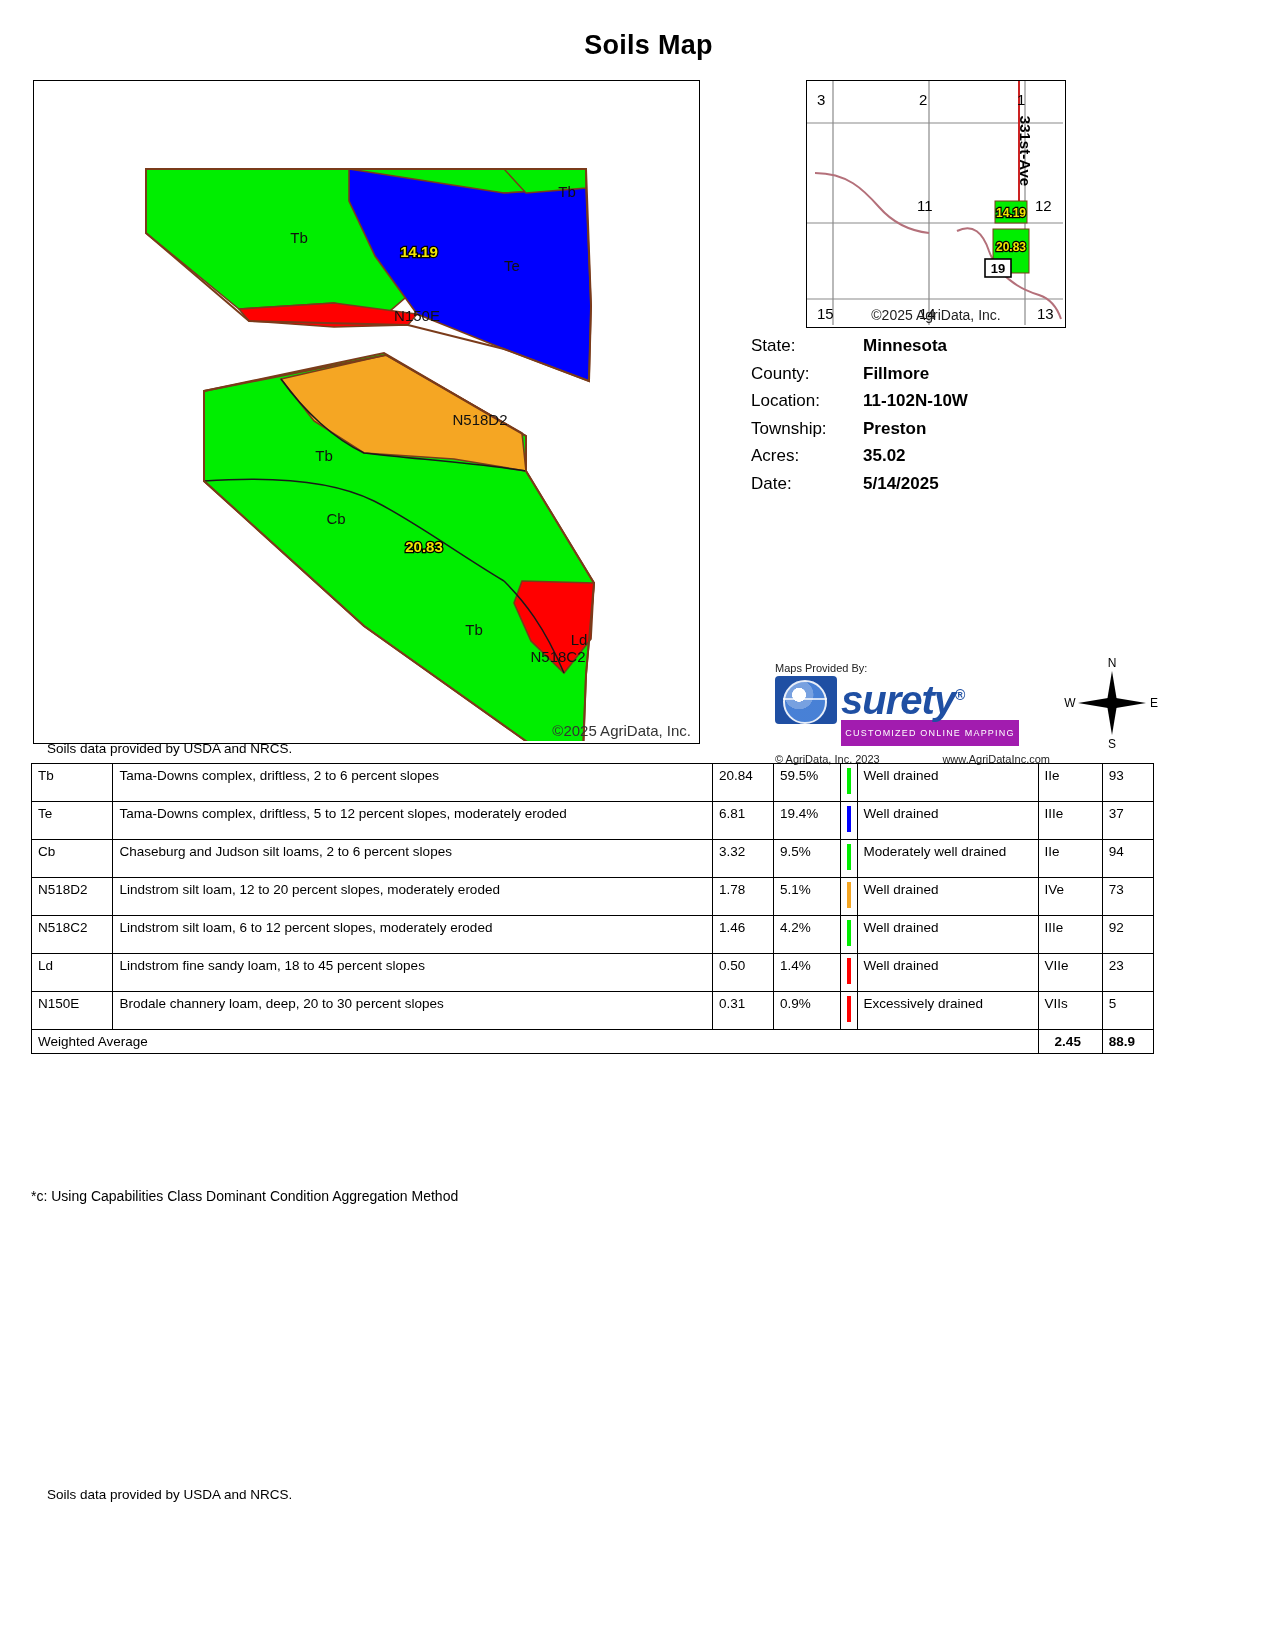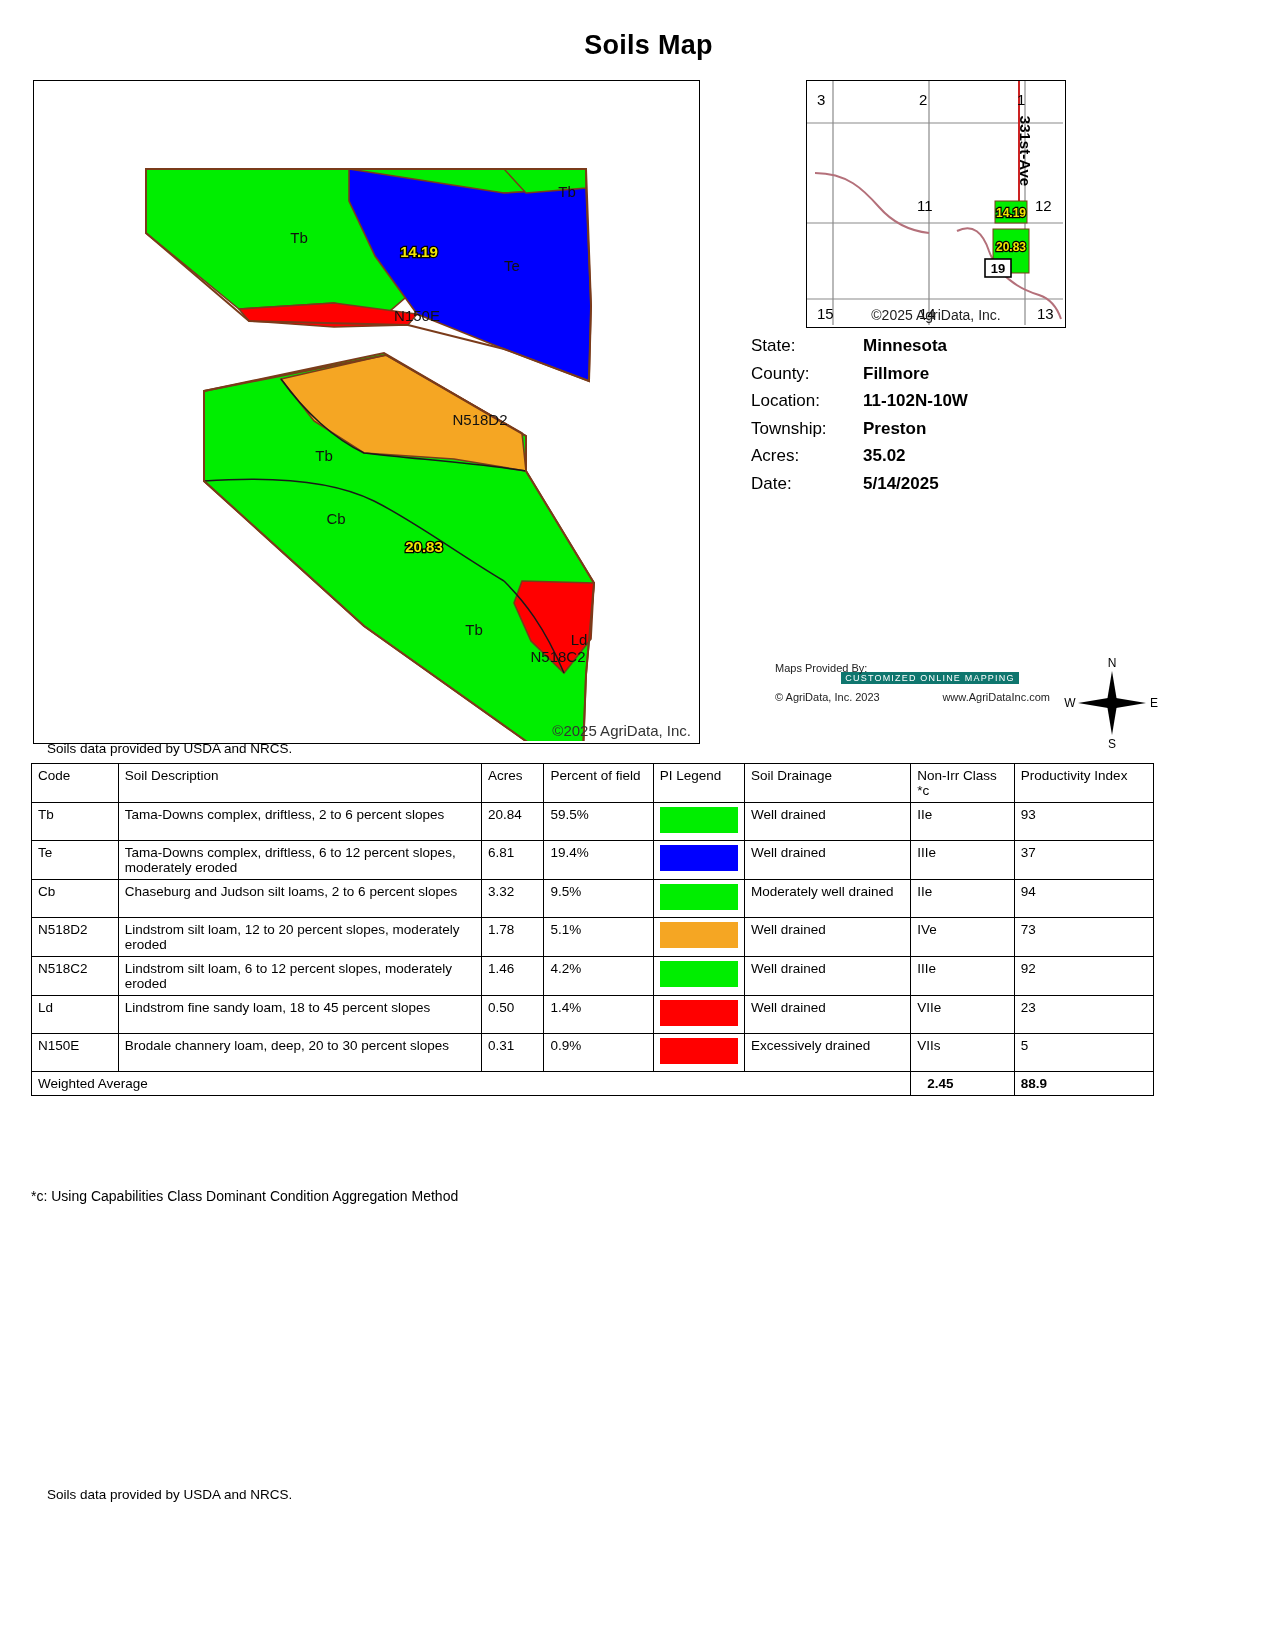--- a/index.html
+++ b/index.html
@@ -129,26 +129,26 @@
     font-size: 40px;
     font-weight: bold;
     color: #1f4fa3;
     font-style: italic;
     line-height: 0.95;
     margin-left: 4px;
     letter-spacing: -1px;
   }
   .reg-mark { font-size: 14px; vertical-align: super; font-style: normal; }
   .surety-sub {
-    background: #0f766e;
+    background: #a21caf;
     color: #fff;
     font-size: 9px;
     letter-spacing: 1.2px;
     text-align: center;
-    padding: 1px 4px;
+    padding: 8px 4px;
     margin-left: 66px;
     margin-top: -4px;
     width: 170px;
   }
   .logo-footer {
     display: flex;
     justify-content: space-between;
     width: 275px;
     font-size: 11px;
     color: #222;
@@ -331,20 +331,24 @@
     <span class="info-value">35.02</span>
   </div>
   <div class="info-row">
     <span class="info-label">Date:</span>
     <span class="info-value">5/14/2025</span>
   </div>
 </div>
 
 <div class="logo-wrap">
   <div class="maps-provided">Maps Provided By:</div>
+  <div class="logo-row">
+    <div class="globe"></div>
+    <div class="surety-text"><span>surety</span><span class="reg-mark">®</span></div>
+  </div>
   <div class="surety-sub">CUSTOMIZED ONLINE MAPPING</div>
   <div class="logo-footer">
     <span>© AgriData, Inc. 2023</span>
     <span>www.AgriDataInc.com</span>
   </div>
 </div>
 
 <div class="compass">
   <svg width="100" height="95" viewBox="0 0 100 95">
     <polygon points="50,16 55,46 50,50 45,46" fill="#000"></polygon>
@@ -358,47 +362,37 @@
     <text x="50" y="12" font-size="12" text-anchor="middle" font-family="Liberation Sans, sans-serif">N</text>
     <text x="50" y="93" font-size="12" text-anchor="middle" font-family="Liberation Sans, sans-serif">S</text>
     <text x="92" y="52" font-size="12" text-anchor="middle" font-family="Liberation Sans, sans-serif">E</text>
     <text x="8" y="52" font-size="12" text-anchor="middle" font-family="Liberation Sans, sans-serif">W</text>
   </svg>
 </div>
 
 <div class="soil-table-wrap">
   <table class="soil-table">
     <tbody>
-      <tr>
-        <th class="col-code">Code</th>
-        <th class="col-desc">Soil Description</th>
-        <th class="col-acres">Acres</th>
-        <th class="col-pct">Percent of field</th>
-        <th class="col-pi">PI Legend</th>
-        <th class="col-drain">Soil Drainage</th>
-        <th class="col-class" style="text-align:left;">Non-Irr Class *c</th>
-        <th class="col-prod" style="text-align:left;">Productivity Index</th>
-      </tr>
 
       <tr class="row-h">
         <td>Tb</td>
         <td>Tama-Downs complex, driftless, 2 to 6 percent slopes</td>
         <td class="num">20.84</td>
         <td class="num">59.5%</td>
         <td class="pi-cell">
             <span class="pi-swatch" style="background: rgb(0, 238, 0);"></span>
           </td>
         <td class="col-drain">Well drained</td>
         <td class="center">IIe</td>
         <td class="num">93</td>
       </tr>
 
       <tr class="row-h">
         <td>Te</td>
-        <td>Tama-Downs complex, driftless, 6 to 12 percent slopes, moderately eroded</td>
+        <td>Tama-Downs complex, driftless, 5 to 12 percent slopes, moderately eroded</td>
         <td class="num">6.81</td>
         <td class="num">19.4%</td>
         <td class="pi-cell">
             <span class="pi-swatch" style="background: rgb(0, 0, 255);"></span>
           </td>
         <td class="col-drain">Well drained</td>
         <td class="center">IIIe</td>
         <td class="num">37</td>
       </tr>
 

